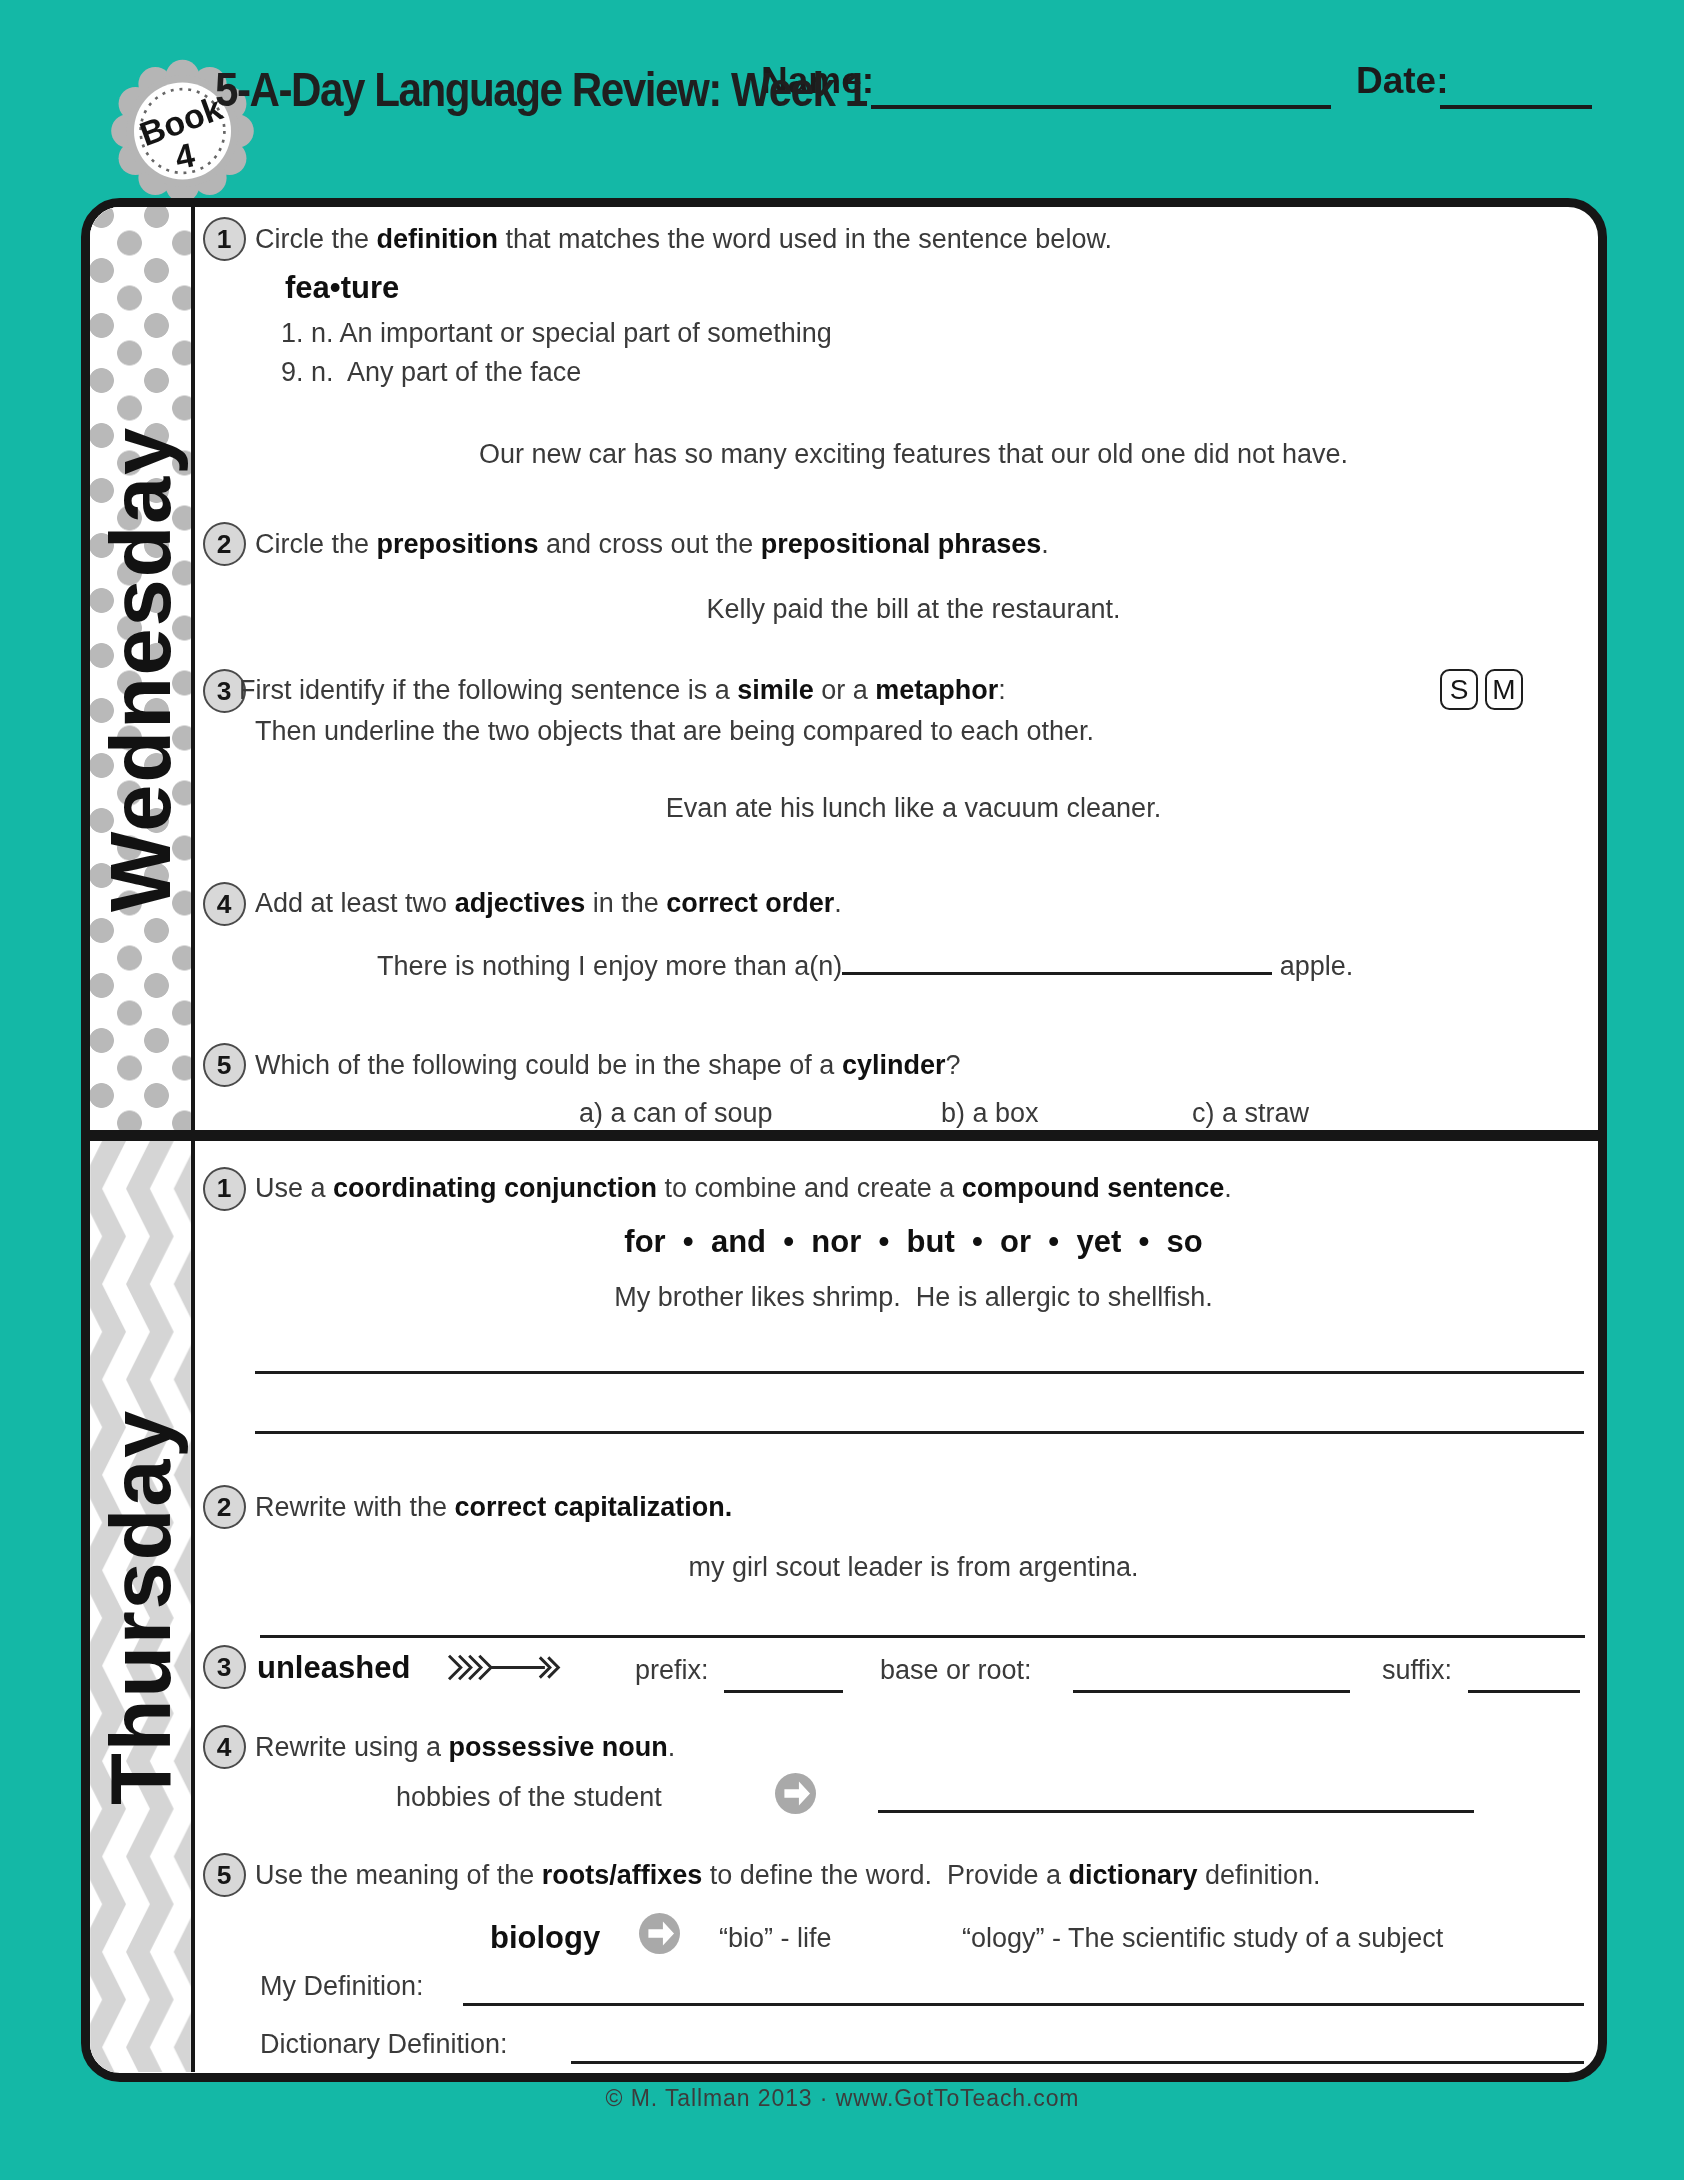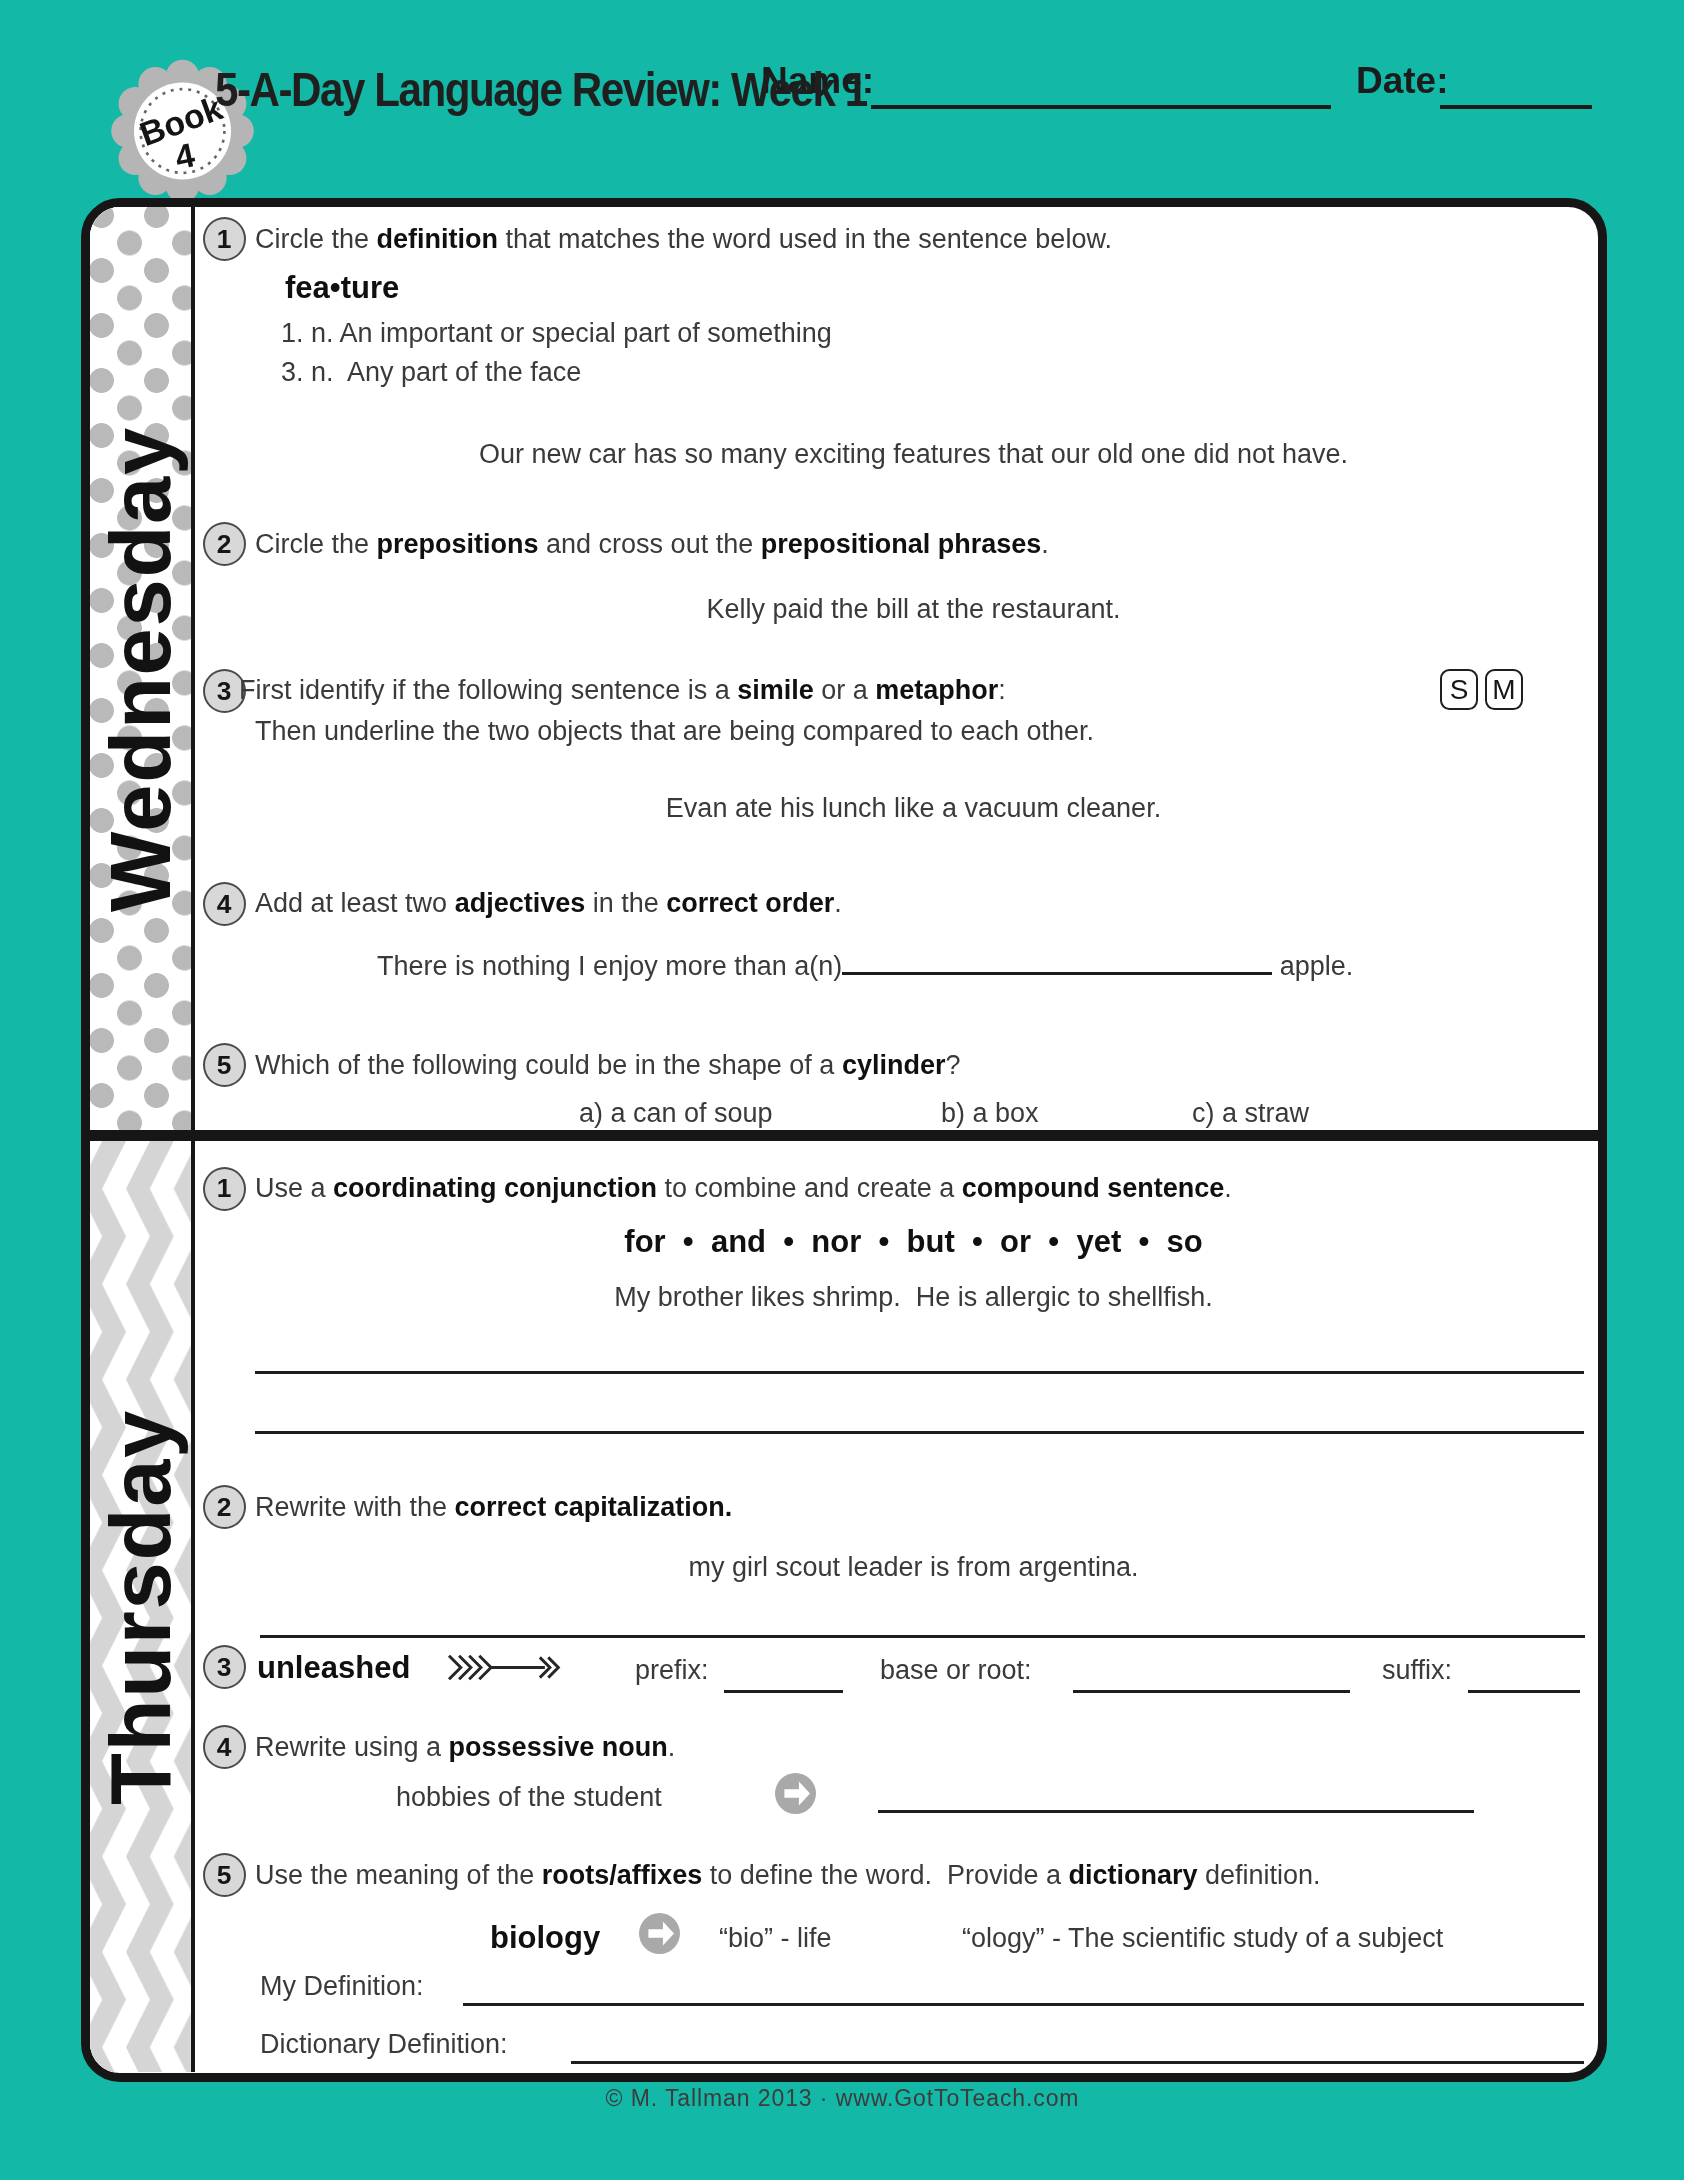--- a/index.html
+++ b/index.html
@@ -98,21 +98,21 @@
       <div class="sidebar">
         <div class="dots-pattern"></div>
         <div class="day-label">Wednesday</div>
       </div>
       <div class="content">
 
         <div class="qnum" style="top:10.2px;">1</div>
         <div class="ptext" style="left:60px; top:17px;"><span>Circle the </span><b>definition</b><span> that matches the word used in the sentence below.</span></div>
         <div class="ptext bold36" style="left:90px; top:63px;">fea•ture</div>
         <div class="ptext" style="left:86px; top:111px;">1. n. An important or special part of something</div>
-        <div class="ptext" style="left:86px; top:150px;">3. n.  Any part of the face</div>
+        <div class="ptext" style="left:86px; top:150px;">9. n.  Any part of the face</div>
         <div class="center-row" style="top:232px;">Our new car has so many exciting features that our old one did not have.</div>
 
         <div class="qnum" style="top:315px;">2</div>
         <div class="ptext" style="left:60px; top:322px;"><span>Circle the </span><b>prepositions</b><span> and cross out the </span><b>prepositional phrases</b><span>.</span></div>
         <div class="center-row" style="top:387px;">Kelly paid the bill at the restaurant.</div>
 
         <div class="qnum" style="top:462px;">3</div>
         <div class="ptext" style="left:44px; top:468px;"><span>First identify if the following sentence is a </span><b>simile</b><span> or a </span><b>metaphor</b><span>:</span></div>
         <div class="ptext" style="left:60px; top:509px;">Then underline the two objects that are being compared to each other.</div>
         <div class="choice-box" style="left:1245px; top:462px;">S</div>

